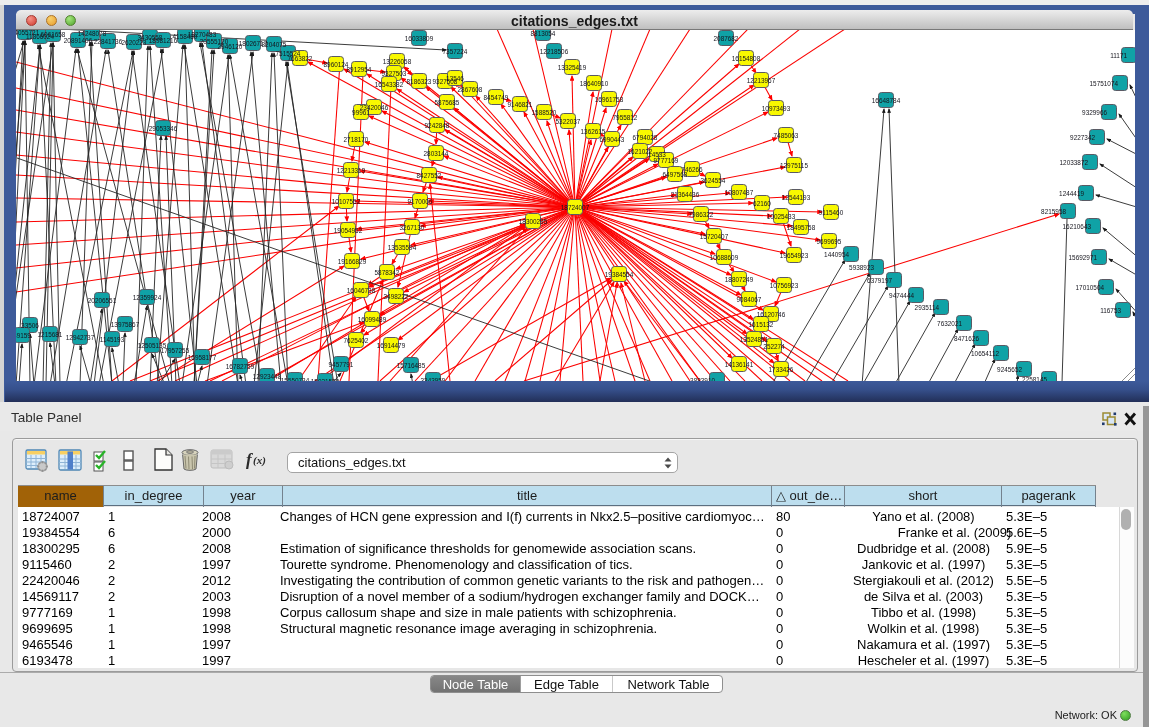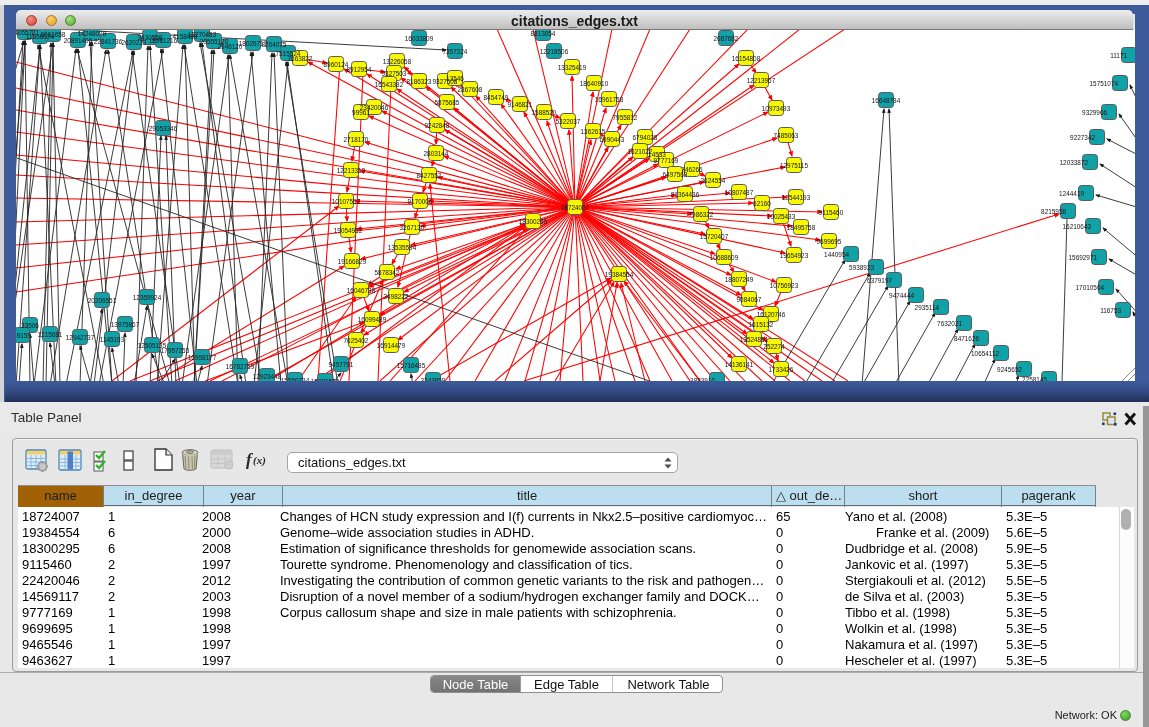--- a/index.html
+++ b/index.html
@@ -28,21 +28,21 @@
 #combo { left:287px; top:452px; width:391px; height:21px; background:#fff;
   border:1px solid #a4a4a4; border-radius:5px; font-size:13px; color:#111;
   line-height:19px; padding-left:10px; }
 #thead { left:18px; top:485px; width:1078px; height:21px; background:#bddeee;
   border-top:1px solid #8c8c8c; border-bottom:1px solid #5c6f80; }
 .hc { position:absolute; top:0; height:21px; font-size:13px; color:#1d1d1d;
   text-align:center; line-height:20px; border-right:1px solid #74828e; }
 #tbody { left:18px; top:507px; width:1116px; height:161px; background:#fff; }
 .trow { position:absolute; left:0; width:1116px; height:16px; font-size:13px; color:#000; }
 .trow span { position:absolute; top:1px; white-space:nowrap; }
-.trow .ctr { text-align:left; }
+.trow .ctr { text-align:center; }
 #tabline { left:0; top:672px; width:1149px; height:1px; background:#ababab; }
 #tabs { left:430px; top:675px; width:293px; height:18px; border:1px solid #8e8e8e;
   border-radius:4px; background:#fff; overflow:hidden; font-size:13px;padding-left:39px; }
 .seg { position:absolute; top:0; height:18px; line-height:17px; text-align:center; color:#111; }
 #memory { right:32px; top:709px; font-size:11px; color:#222; }
 #memdot { left:1120px; top:710px; width:11px; height:11px; border-radius:50%;
   background:radial-gradient(circle at 35% 30%,#7ede5e,#2f9c1f); border:1px solid #4e7d42; }
 </style></head>
 <body>
 <div class="abs" id="leftsliver"></div>
@@ -709,30 +709,29 @@
 <div class="hc" style="left:265px;width:489px">title</div>
 <div class="hc" style="left:754px;width:73px;text-align:left;padding-left:4px">△ out_de…</div>
 <div class="hc" style="left:827px;width:157px">short</div>
 <div class="hc" style="left:984px;width:94px">pagerank</div>
 </div>
 <div class="abs" id="tbody"></div>
 <div class="trow" style="top:508px">
 <span style="left:22px">18724007</span>
     <span style="left:108px">1</span>
 <span style="left:202px">2008</span>
-    <span style="left:280px;width:492px;overflow:hidden;white-space:nowrap">Changes of HCN study expression and I(f) currents in Nkx2.5–positive cardiomyoc…</span>
-<span style="left:776px">65</span>
+    <span style="left:280px;width:492px;overflow:hidden;white-space:nowrap">Changes of HCN gene expression and I(f) currents in Nkx2.5–positive cardiomyoc…</span>
+<span style="left:776px">80</span>
     <span class="ctr" style="left:845px;width:157px">Yano et al. (2008)</span>
 <span style="left:1006px">5.3E–5</span>
   </div>
 <div class="trow" style="top:524px">
 <span style="left:22px">19384554</span>
     <span style="left:108px">6</span>
 <span style="left:202px">2000</span>
-    <span style="left:280px;width:492px;overflow:hidden;white-space:nowrap">Genome–wide association studies in ADHD.</span>
 <span style="left:776px">0</span>
     <span class="ctr" style="left:876px;width:157px">Franke et al. (2009)</span>
 <span style="left:1006px">5.6E–5</span>
   </div>
 <div class="trow" style="top:540px">
 <span style="left:22px">18300295</span>
     <span style="left:108px">6</span>
 <span style="left:202px">2008</span>
     <span style="left:280px;width:492px;overflow:hidden;white-space:nowrap">Estimation of significance thresholds for genomewide association scans.</span>
 <span style="left:776px">0</span>
@@ -772,34 +771,35 @@
 <span style="left:202px">1998</span>
     <span style="left:280px;width:492px;overflow:hidden;white-space:nowrap">Corpus callosum shape and size in male patients with schizophrenia.</span>
 <span style="left:776px">0</span>
     <span class="ctr" style="left:845px;width:157px">Tibbo et al. (1998)</span>
 <span style="left:1006px">5.3E–5</span>
   </div>
 <div class="trow" style="top:620px">
 <span style="left:22px">9699695</span>
     <span style="left:108px">1</span>
 <span style="left:202px">1998</span>
+    <span style="left:280px;width:492px;overflow:hidden;white-space:nowrap">Structural magnetic resonance image averaging in schizophrenia.</span>
 <span style="left:776px">0</span>
     <span class="ctr" style="left:845px;width:157px">Wolkin et al. (1998)</span>
 <span style="left:1006px">5.3E–5</span>
   </div>
 <div class="trow" style="top:636px">
 <span style="left:22px">9465546</span>
     <span style="left:108px">1</span>
 <span style="left:202px">1997</span>
 <span style="left:776px">0</span>
     <span class="ctr" style="left:845px;width:157px">Nakamura et al. (1997)</span>
 <span style="left:1006px">5.3E–5</span>
   </div>
 <div class="trow" style="top:652px">
-<span style="left:22px">9463627</span>
+<span style="left:22px">6193478</span>
     <span style="left:108px">1</span>
 <span style="left:202px">1997</span>
 <span style="left:776px">0</span>
     <span class="ctr" style="left:845px;width:157px">Hescheler et al. (1997)</span>
 <span style="left:1006px">5.3E–5</span>
   </div>
 <div class="abs" style="left:1119px;top:507px;width:15px;height:161px;background:#fcfcfc;border-left:1px solid #d8d8d8"></div>
 <div class="abs" style="left:1121px;top:509px;width:10px;height:21px;background:#b0b0b0;border-radius:5px"></div>
 <div class="abs" id="tabline"></div>
 <div class="abs" id="tabs">

